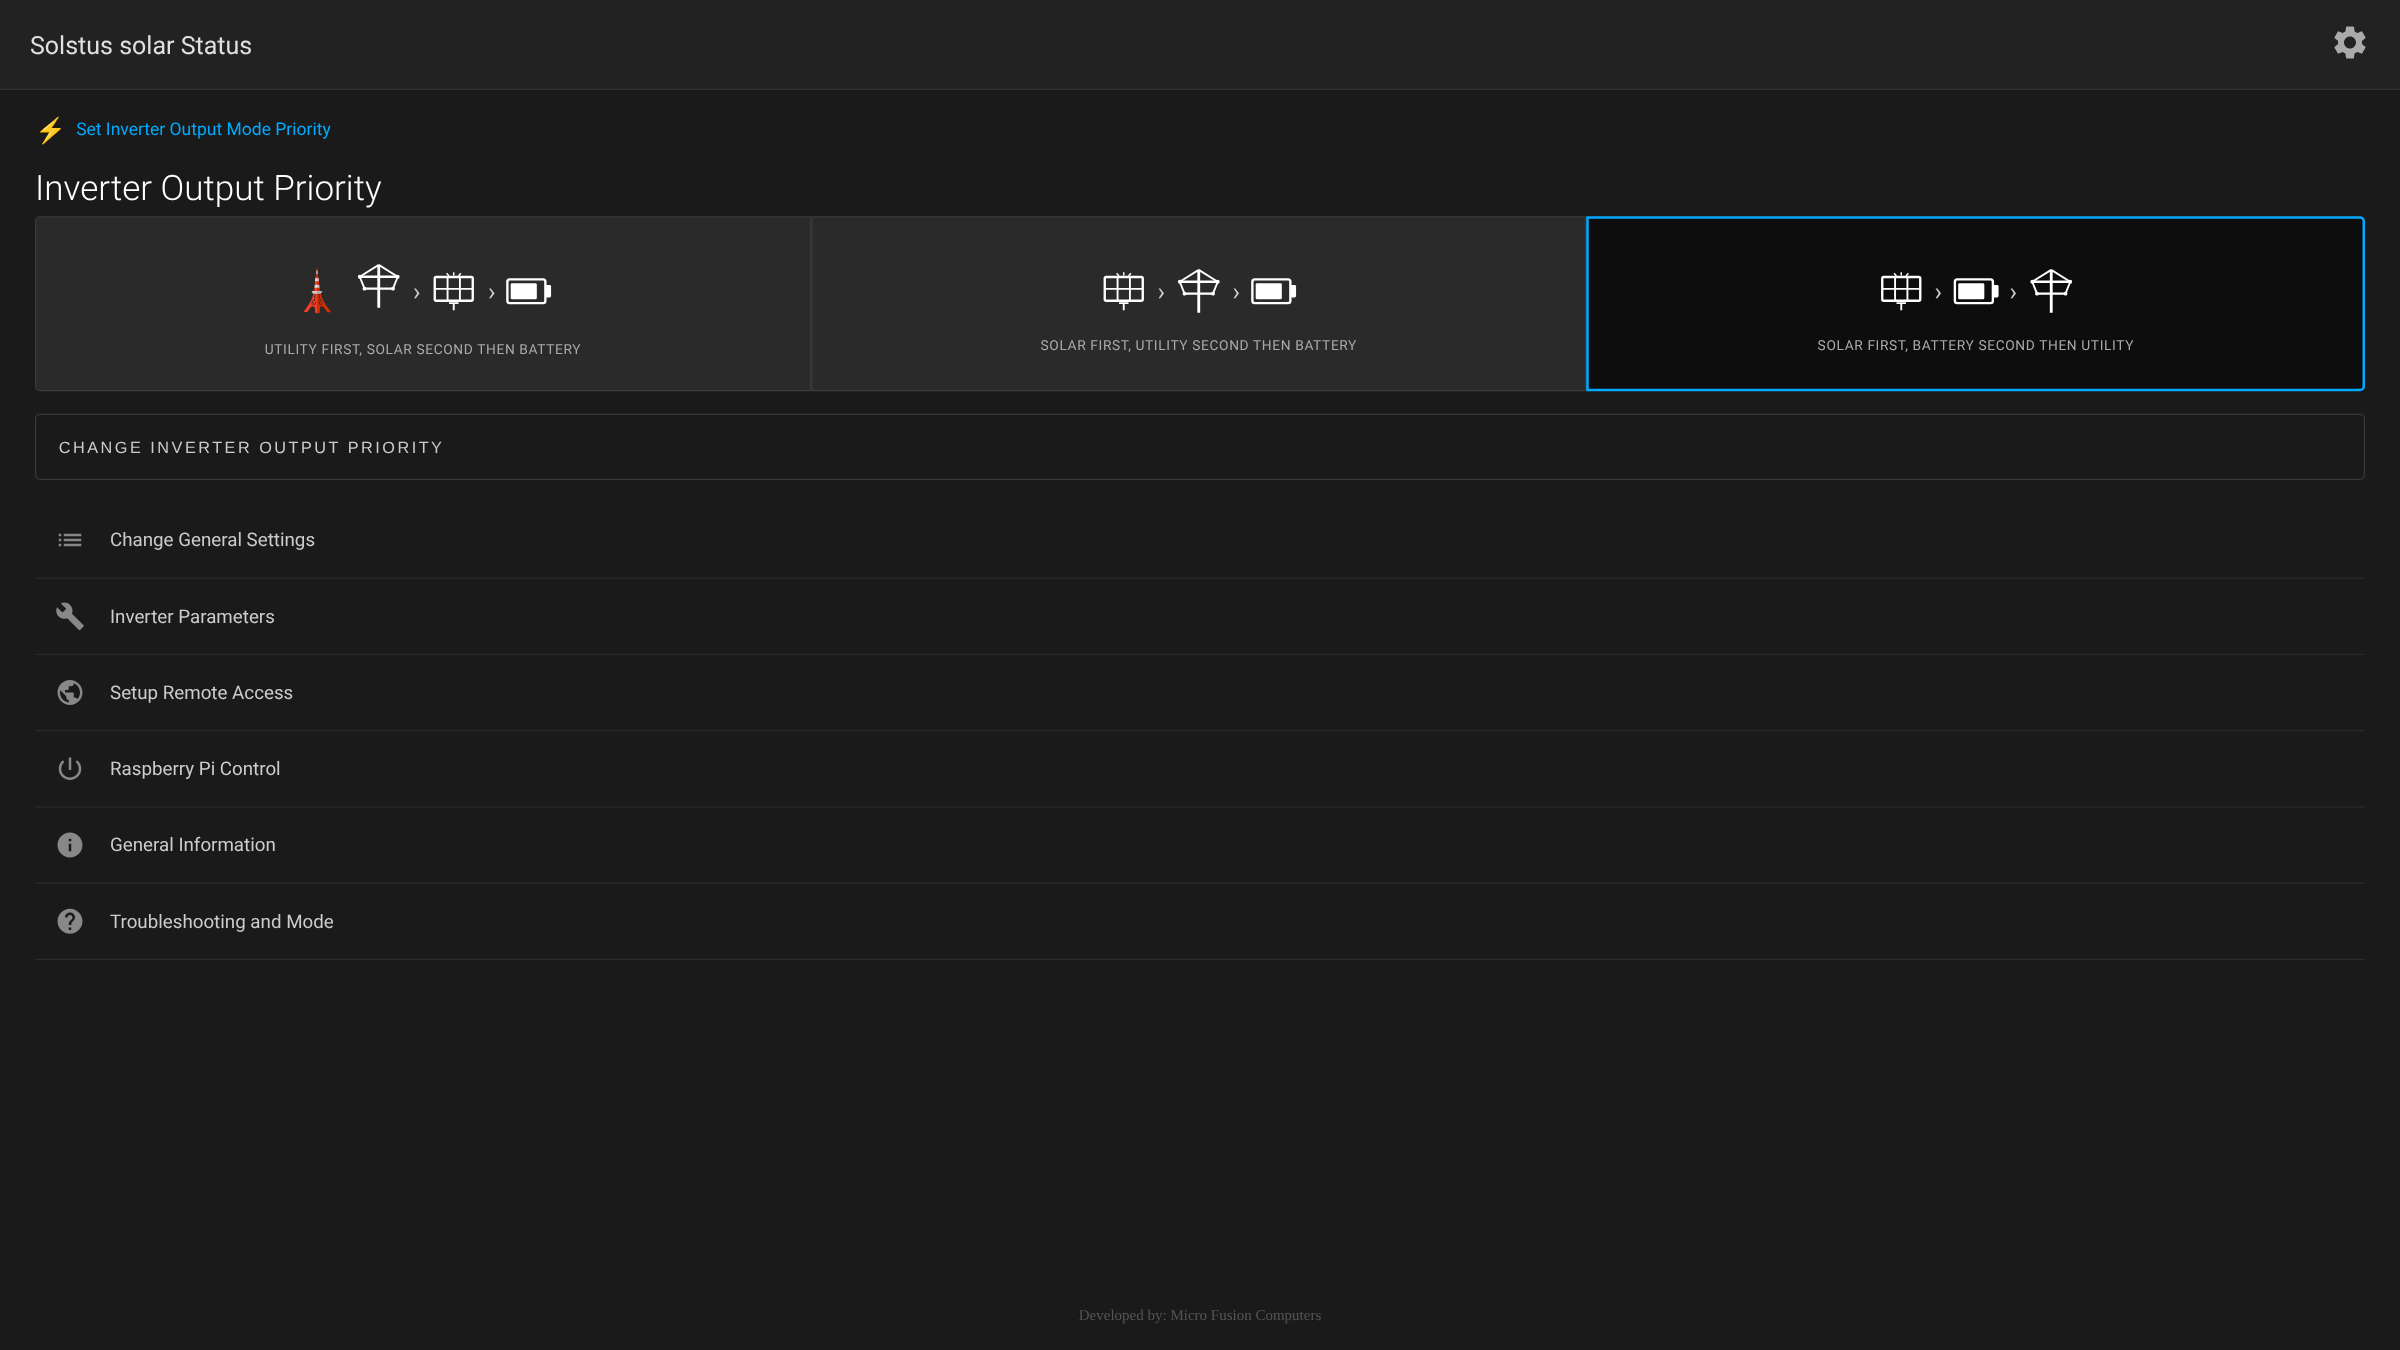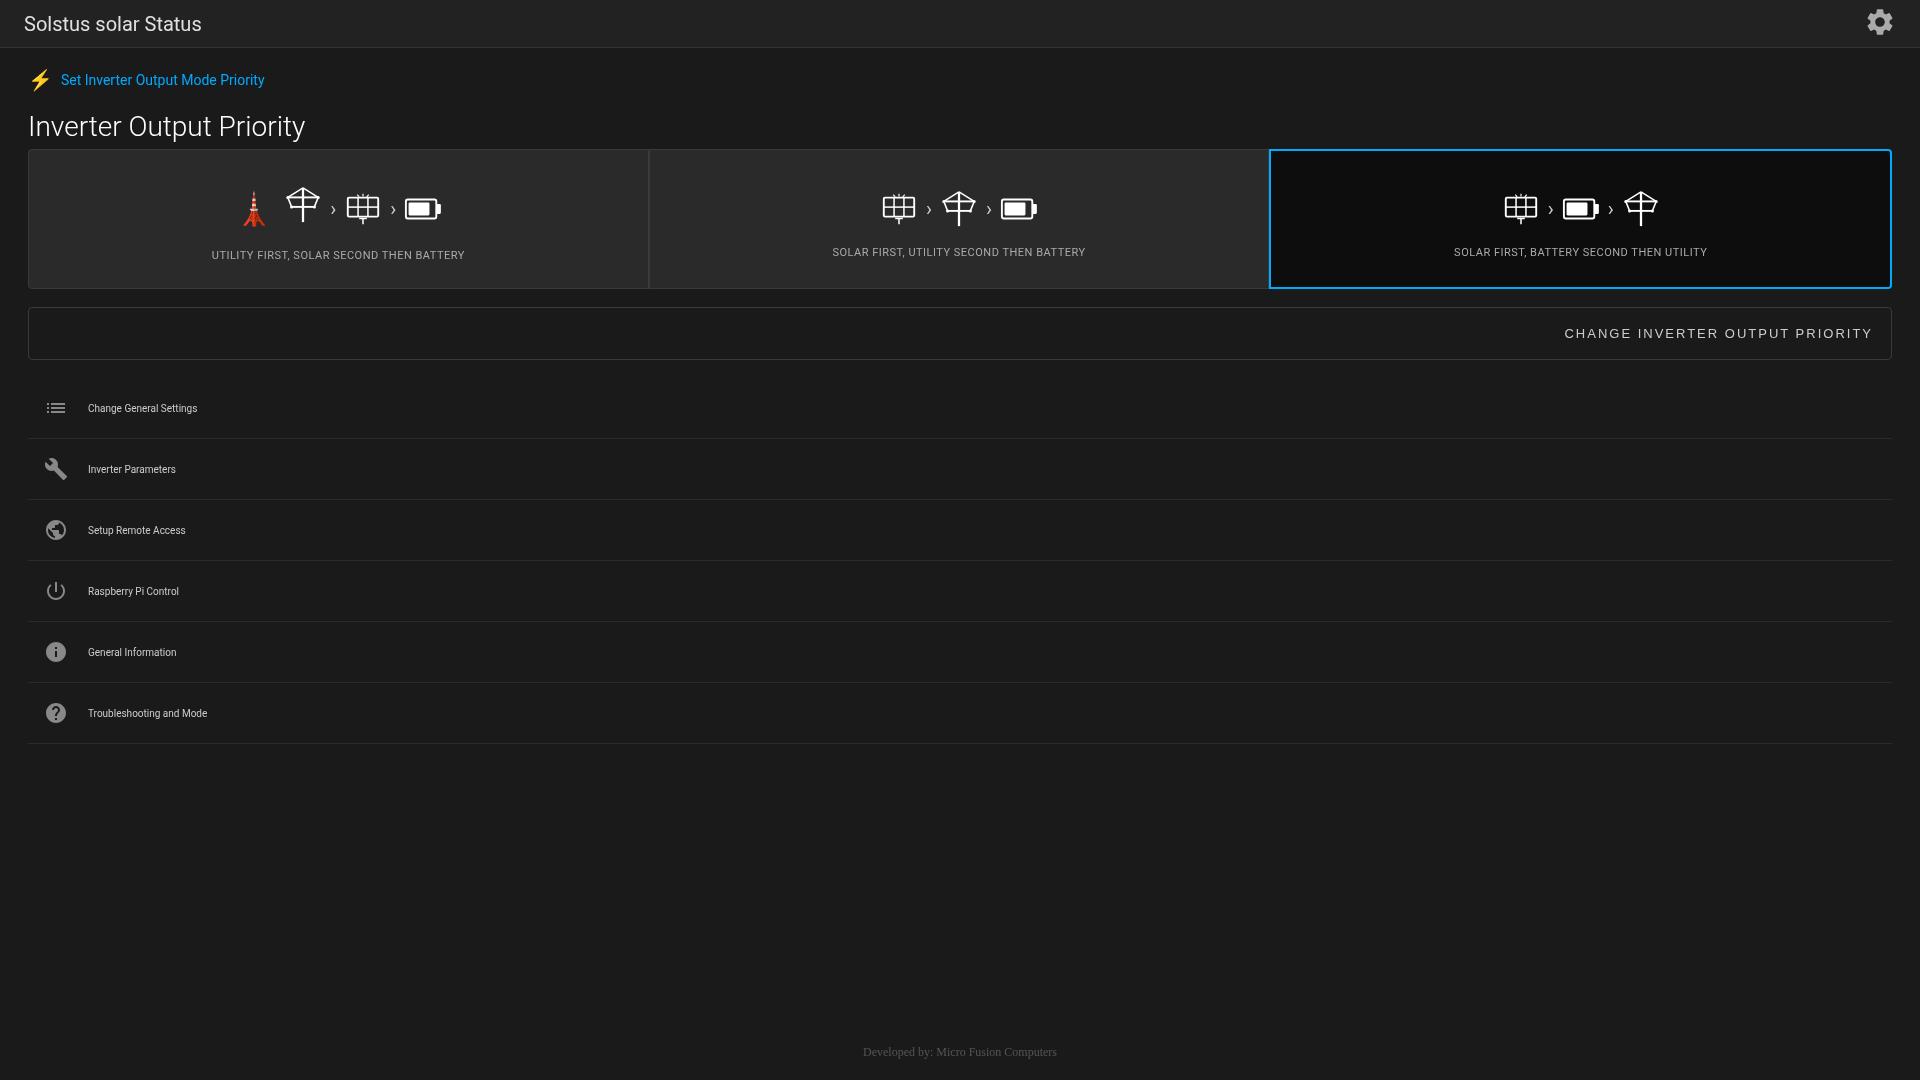--- a/index.html
+++ b/index.html
@@ -12,21 +12,21 @@
       overflow: hidden;
     }
 
     
     .header {
       background: #222222;
       display: flex;
       align-items: center;
       justify-content: space-between;
       padding: 0 24px;
-      height: 48px;
+      height: 72px;
       border-bottom: 1px solid #333;
     }
     .header-title {
       font-size: 20px;
       font-weight: 400;
       color: #e0e0e0;
     }
     .gear-icon {
       width: 32px;
       height: 32px;
@@ -121,39 +121,39 @@
 
     
     .change-btn {
       width: 100%;
       background: #1a1a1a;
       border: 1px solid #3a3a3a;
       color: #cccccc;
       font-size: 13px;
       letter-spacing: 2px;
       padding: 18px;
-      text-align: right;
+      text-align: left;
       cursor: pointer;
       text-transform: uppercase;
       border-radius: 4px;
       margin-bottom: 10px;
     }
 
     
     .menu-list {
       margin-top: 8px;
     }
     .menu-item {
       display: flex;
       align-items: center;
       gap: 20px;
       padding: 18px 16px;
       border-bottom: 1px solid #2a2a2a;
       cursor: pointer;
-      font-size: 10px;
+      font-size: 15px;
       color: #ccc;
     }
     .menu-icon {
       width: 24px;
       height: 24px;
       color: #888;
       flex-shrink: 0;
     }
 
     

